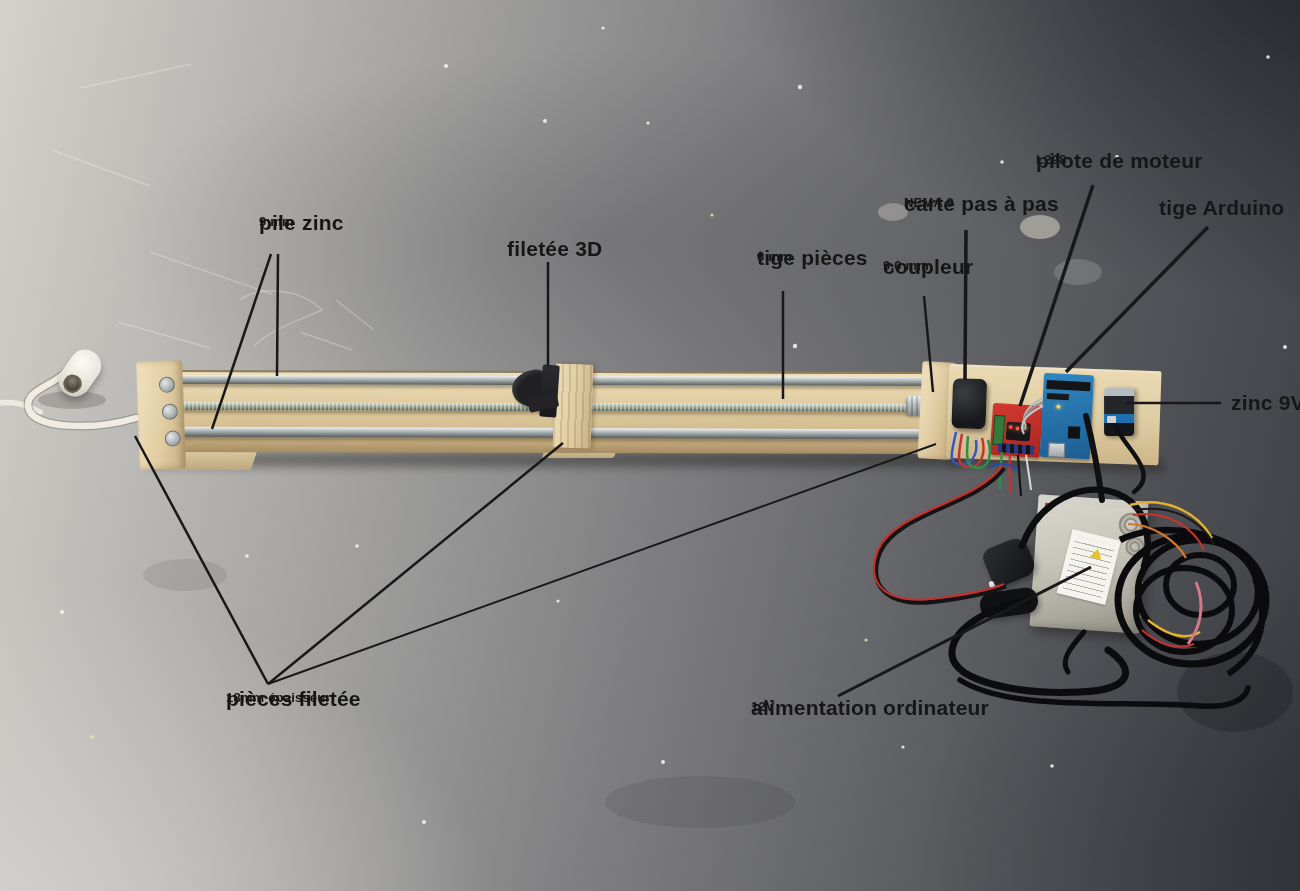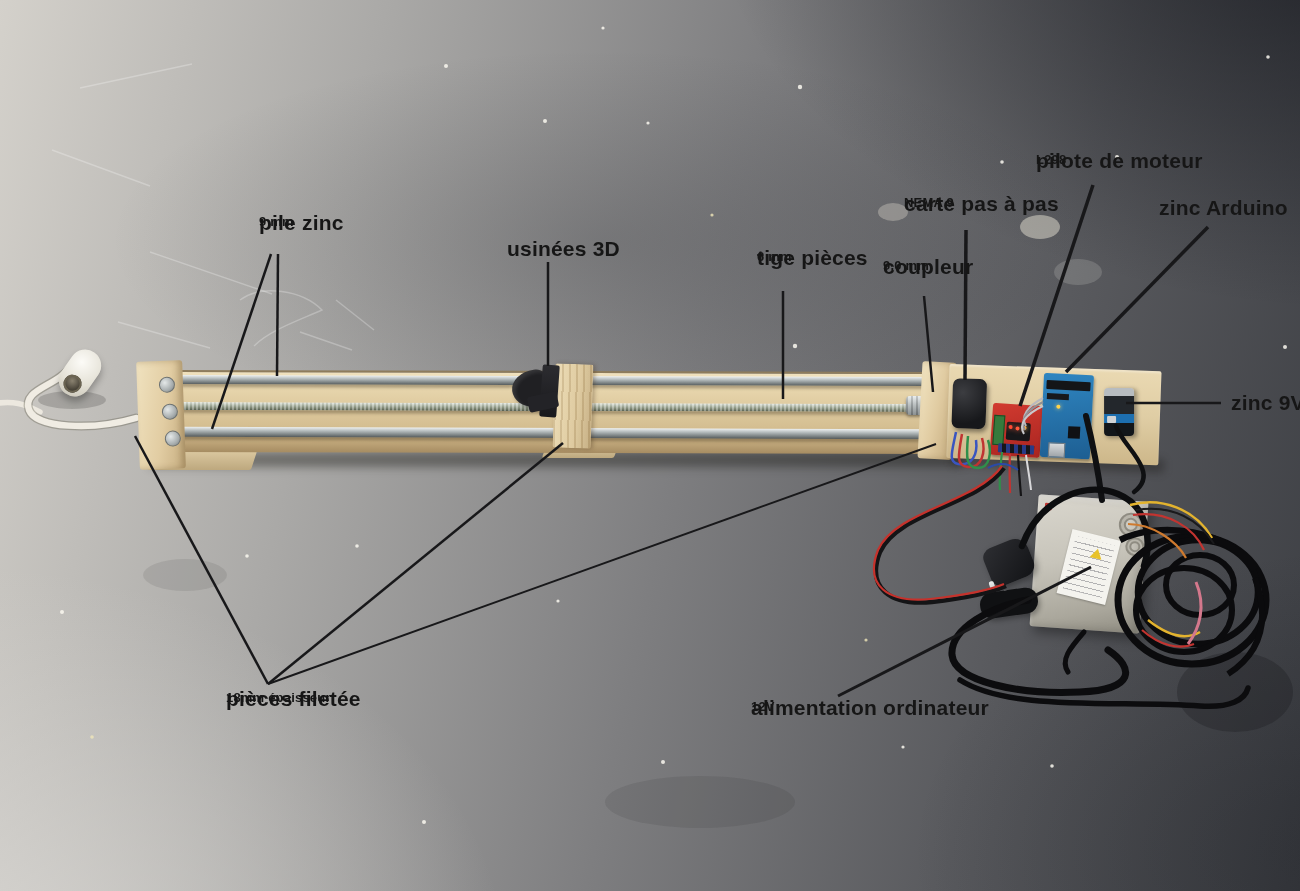--- a/index.html
+++ b/index.html
@@ -288,40 +288,40 @@
     <line x1="268" y1="684" x2="563" y2="443" stroke-width="2.5"></line>
     <line x1="268" y1="684" x2="936" y2="444" stroke-width="2"></line>
     <line x1="838" y1="696" x2="1091" y2="567" stroke-width="3"></line>
   </svg>
 
   <div class="label" style="left:259px;top:212px;">
     <span>pile zinc</span>
     <span class="sub">9 mm</span>
   </div>
   <div class="label" style="left:507px;top:238px;">
-    <span>usinées 3D</span>
+    <span>filetée 3D</span>
   </div>
   <div class="label" style="left:757px;top:247px;">
     <span>tige pièces</span>
     <span class="sub">6 mm</span>
   </div>
   <div class="label" style="left:883px;top:256px;">
     <span>coupleur</span>
     <span class="sub">9,0 mm</span>
   </div>
   <div class="label" style="left:904px;top:193px;">
     <span>carte pas à pas</span>
     <span class="sub">NEMA 9</span>
   </div>
   <div class="label" style="left:1036px;top:150px;">
     <span>pilote de moteur</span>
     <span class="sub">L298</span>
   </div>
   <div class="label" style="left:1159px;top:197px;">
-    <span>zinc Arduino</span>
+    <span>tige Arduino</span>
   </div>
   <div class="label" style="left:1231px;top:392px;">
     <span>zinc 9V</span>
   </div>
   <div class="label" style="left:226px;top:688px;">
     <span>pièces filetée</span>
     <span class="sub">18mm épaisseur</span>
   </div>
   <div class="label" style="left:751px;top:697px;">
     <span>alimentation ordinateur</span>

